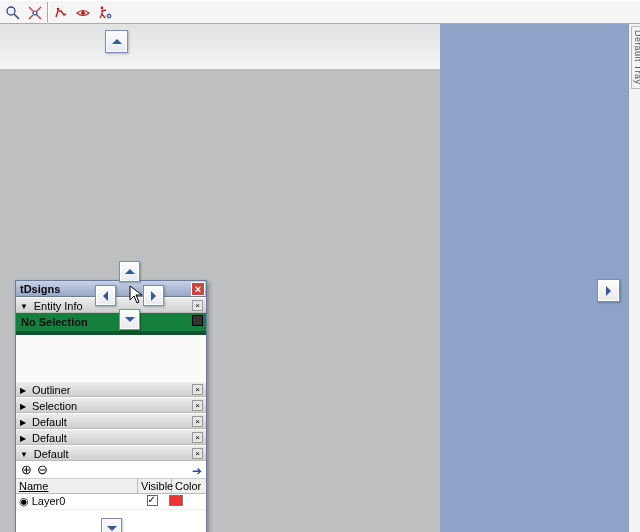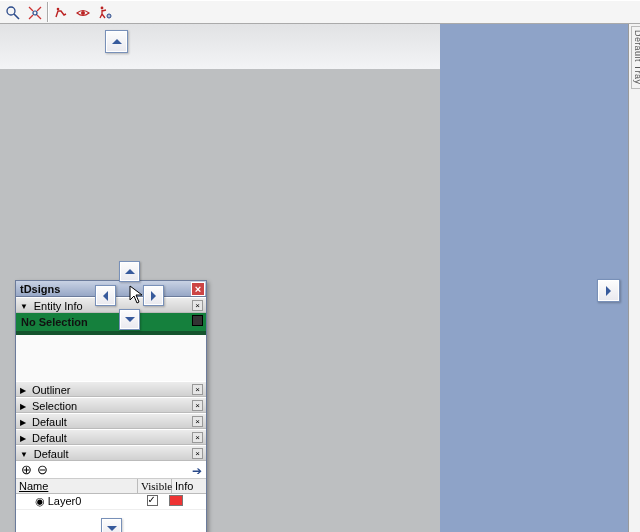--- a/index.html
+++ b/index.html
@@ -43,23 +43,23 @@
   .no-sel { font-size:10px; font-weight:bold; padding:3px 5px; border-bottom:4px solid #14532d; background:#15803d; color:#111; position:relative; }
   .no-sel .thumb { position:absolute; right:3px; top:2px; width:11px; height:11px; background:#333; border:1px solid #000; cursor:pointer; }
 
   .layers-body { background:#fff; }
   .layers-tools { padding:2px 4px; border-bottom:1px solid #ccc; position:relative; height:18px; }
   .layers-tools .t-btn { display:inline-block; width:13px; text-align:center; cursor:pointer; font-size:13px; line-height:13px; }
   .layers-tools .arrow-r { position:absolute; right:4px; top:3px; font-size:12px; cursor:pointer; color:#2a4a8a; }
   .layers-cols { display:flex; background:#efefef; border-bottom:1px solid #bbb; font-size:10px; }
   .layers-cols div { padding:1px 3px; border-right:1px solid #bbb; }
   .c-name { flex:1 1 auto;text-decoration:underline; }
-  .c-vis  { width:34px; text-align:center;font-family:Liberation Serif, serif; }
+  .c-vis  { width:34px; text-align:center; }
   .c-col  { width:34px; border-right:0 !important; }
-  .layer-row { display:flex; align-items:center; font-size:10px; padding:1px 3px;margin-left:16px; }
+  .layer-row { display:flex; align-items:center; font-size:10px; padding:1px 3px; }
   .layer-row .rname { flex:1 1 auto; }
   .layer-row .rvis { width:34px; text-align:center; }
   .layer-row .rvis .chk { display:inline-block; width:11px; height:11px; border:1px solid #666; background:#fff; position:relative; }
   .layer-row .rvis .chk::after { content:"✓"; position:absolute; left:0; top:-2px; font-size:10px; }
   .layer-row .rcol { width:34px; }
   .layer-row .swatch { width:14px; height:11px; background:#e33; display:inline-block; border:1px solid #777; }
   .panel-trailer { height:38px; background:#fff; position:relative; border-top:1px solid #eee; }
 
   
   .cluster { position:absolute; left:95px; top:261px; width:70px; height:70px; pointer-events:none; }
@@ -172,21 +172,21 @@
   </div>
   <div class="layers-body">
     <div class="layers-tools">
       <span class="t-btn">⊕</span>
       <span class="t-btn">⊖</span>
       <span class="arrow-r">➔</span>
     </div>
     <div class="layers-cols">
       <div class="c-name">Name</div>
       <div class="c-vis">Visible</div>
-      <div class="c-col">Info</div>
+      <div class="c-col">Color</div>
     </div>
     <div class="layer-row">
       <div class="rname">
         <span>◉</span>
         <span>Layer0</span>
       </div>
       <div class="rvis"><span class="chk"></span></div>
       <div class="rcol"><span class="swatch"></span></div>
     </div>
     <div class="panel-trailer">

